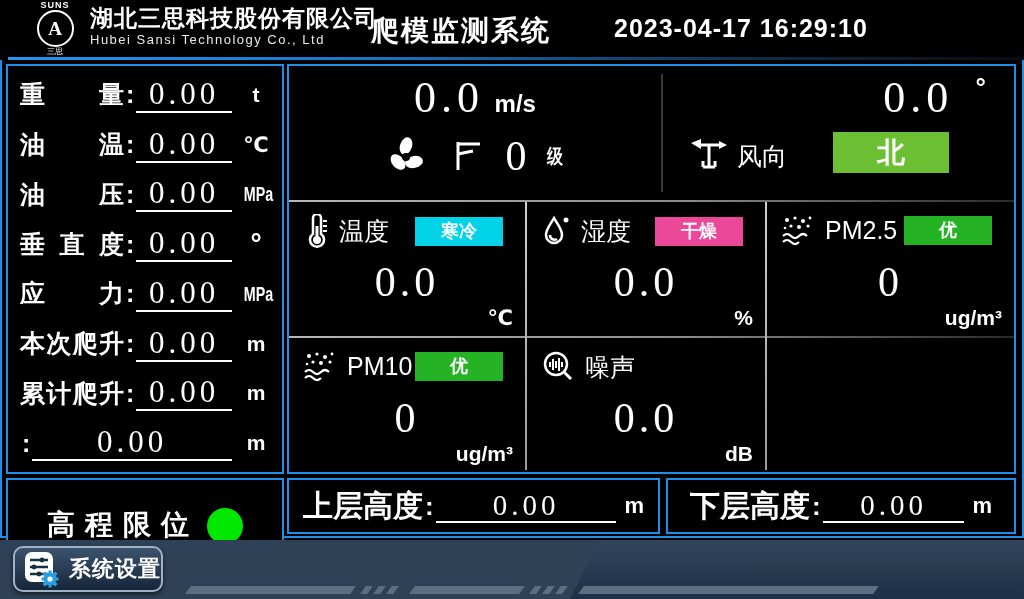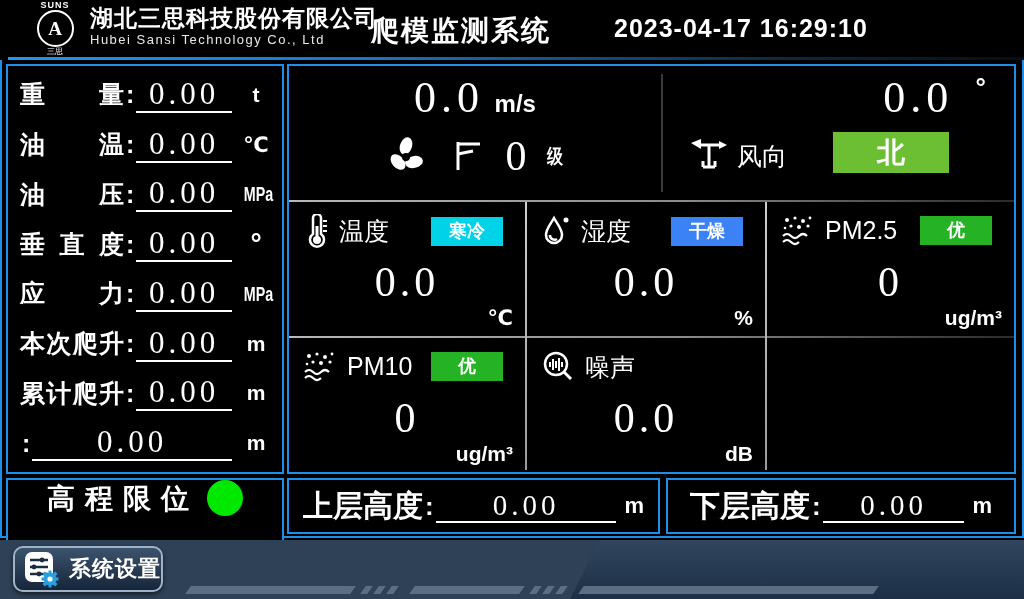--- a/index.html
+++ b/index.html
@@ -36,21 +36,21 @@
   .srow .lbl{display:inline-block;width:104px;font-size:25px;font-weight:bold;
     text-align:justify;text-align-last:justify;}
   .srow .colon{font-size:25px;font-weight:bold;margin:0 2px 0 2px;}
   .srow .val{flex:1;text-align:center;font-family:"Liberation Serif","DejaVu Serif",serif;
     font-size:31px;border-bottom:2px solid #fff;letter-spacing:4px;line-height:34px;margin-right:6px;}
   .srow .unit{width:36px;text-align:center;font-size:21px;font-weight:bold;}
   .srow .unit.cond{transform:scaleX(0.68);transform-origin:center;}
   .srow .unit.deg{font-size:28px;line-height:20px;}
 
   
-  .elevbox{left:4px;top:418px;width:278px;height:68px;display:flex;align-items:flex-start;justify-content:center;}
+  .elevbox{left:4px;top:418px;width:278px;height:68px;display:flex;align-items:flex-end;justify-content:center;}
   .elev-lbl{font-size:28px;font-weight:bold;letter-spacing:10px;}
   .elev-dot{width:36px;height:36px;border-radius:50%;margin-left:8px;}
 
   
   .mainbox{left:285px;top:4px;width:729px;height:410px;}
   .windrow{position:absolute;left:0;top:0;width:725px;height:134px;}
   .wind-left{position:absolute;left:0;top:0;width:372px;height:134px;}
   .wind-right{position:absolute;left:374px;top:0;width:351px;height:134px;}
   .vdiv-dim{position:absolute;left:372px;top:8px;width:2px;height:118px;background:#3a3a3a;}
   .bigval{font-family:"Liberation Serif","DejaVu Serif",serif;font-size:44px;letter-spacing:5px;}
@@ -67,21 +67,21 @@
     font-size:28px;font-weight:bold;}
 
   .hdiv{position:absolute;left:0;width:725px;height:2px;
     background:linear-gradient(to right,#b8b8b8,#8a8a8a 55%,#2a2a2a);}
   .vdiv{position:absolute;top:136px;width:2px;height:268px;
     background:linear-gradient(to bottom,#cfcfcf,#9a9a9a);}
 
   .cell{position:absolute;height:132px;}
   .cellhead{position:absolute;left:14px;top:12px;right:10px;display:flex;align-items:center;}
   .cellname{font-size:25px;margin-left:10px;}
-  .badge{margin-left:auto;margin-right:12px;width:72px;height:29px;display:flex;align-items:center;
+  .badge{margin-left:auto;margin-right:12px;width:88px;height:29px;display:flex;align-items:center;
     justify-content:center;font-size:18px;font-weight:bold;color:#fff;}
   .cellval{position:absolute;left:0;top:56px;width:100%;text-align:center;
     font-family:"Liberation Serif","DejaVu Serif",serif;font-size:42px;letter-spacing:4px;}
   .cellunit{position:absolute;right:12px;bottom:4px;font-size:21px;font-weight:bold;}
 
   
   .upperbox{left:285px;top:418px;width:373px;height:56px;display:flex;align-items:center;padding:0 14px;}
   .lowerbox{left:664px;top:418px;width:350px;height:56px;display:flex;align-items:center;padding:0 22px;}
   .lvl-lbl{font-size:30px;font-weight:bold;}
   .lvl-colon{font-size:26px;font-weight:bold;margin:0 2px;}
@@ -266,21 +266,21 @@
       </div>
 
       <div class="cell" style="left:238px;top:136px;width:238px;">
         <div class="cellhead">
           <svg class="icon" width="30" height="34" viewBox="0 0 30 34">
             <path d="M13 4 C9 11 5 15 5 21 a8 8 0 0 0 16 0 c0-6-4-10-8-17z" stroke="#fff" stroke-width="2.5" fill="none"></path>
             <path d="M9 21 a4.5 4.5 0 0 0 7 4" stroke="#fff" stroke-width="2.5" fill="none"></path>
             <circle cx="25" cy="6" r="2.5" fill="#fff"></circle>
           </svg>
           <span class="cellname">湿度</span>
-          <span class="badge" style="background: #3b82f6;">干燥</span>
+          <span class="badge" style="background: #ec4899;">干燥</span>
         </div>
         <div class="cellval">0.0</div>
         <div class="cellunit">%</div>
       </div>
 
       <div class="cell" style="left:478px;top:136px;width:247px;">
         <div class="cellhead">
           <svg class="icon" width="34" height="32" viewBox="0 0 34 32">
             <g fill="#fff">
               <circle cx="6" cy="6" r="2"></circle>

